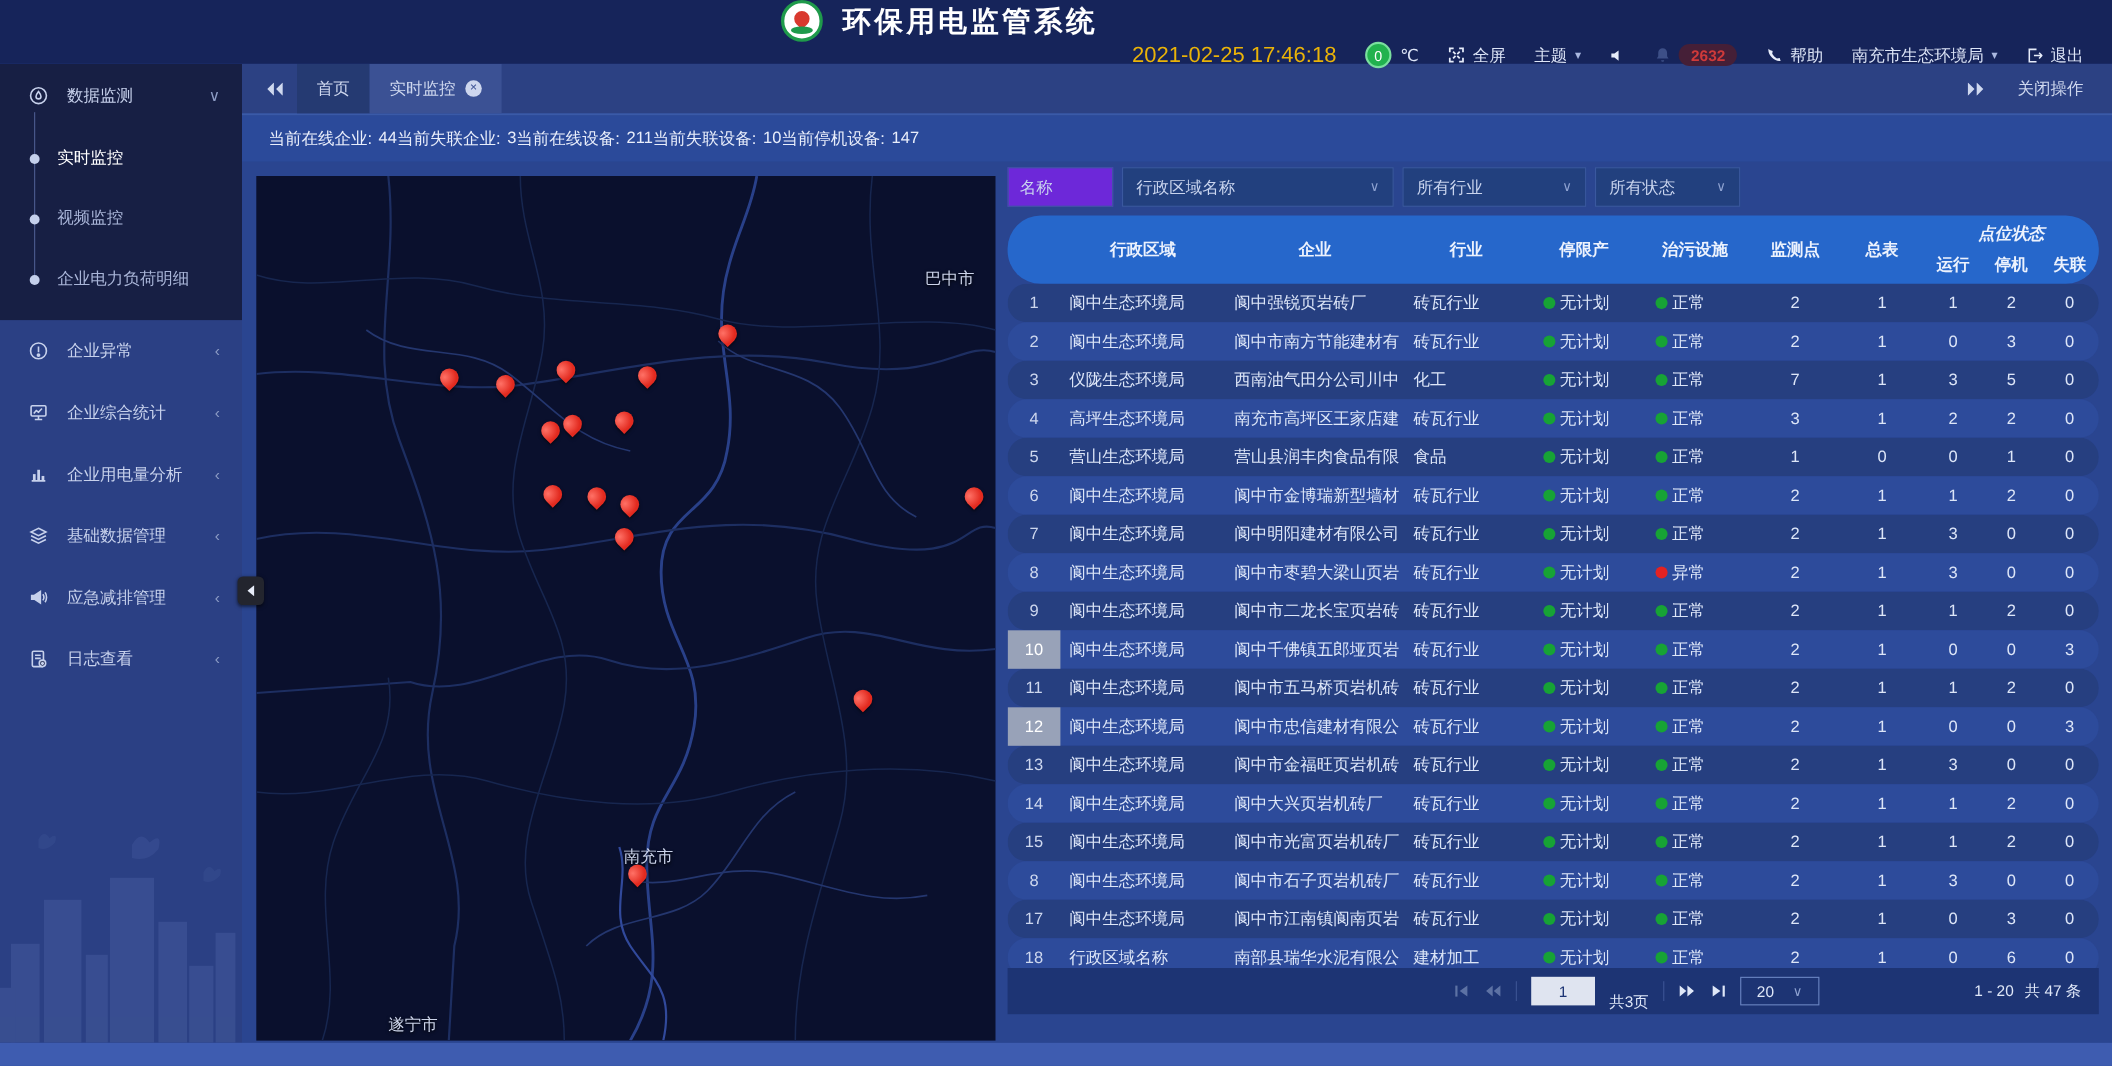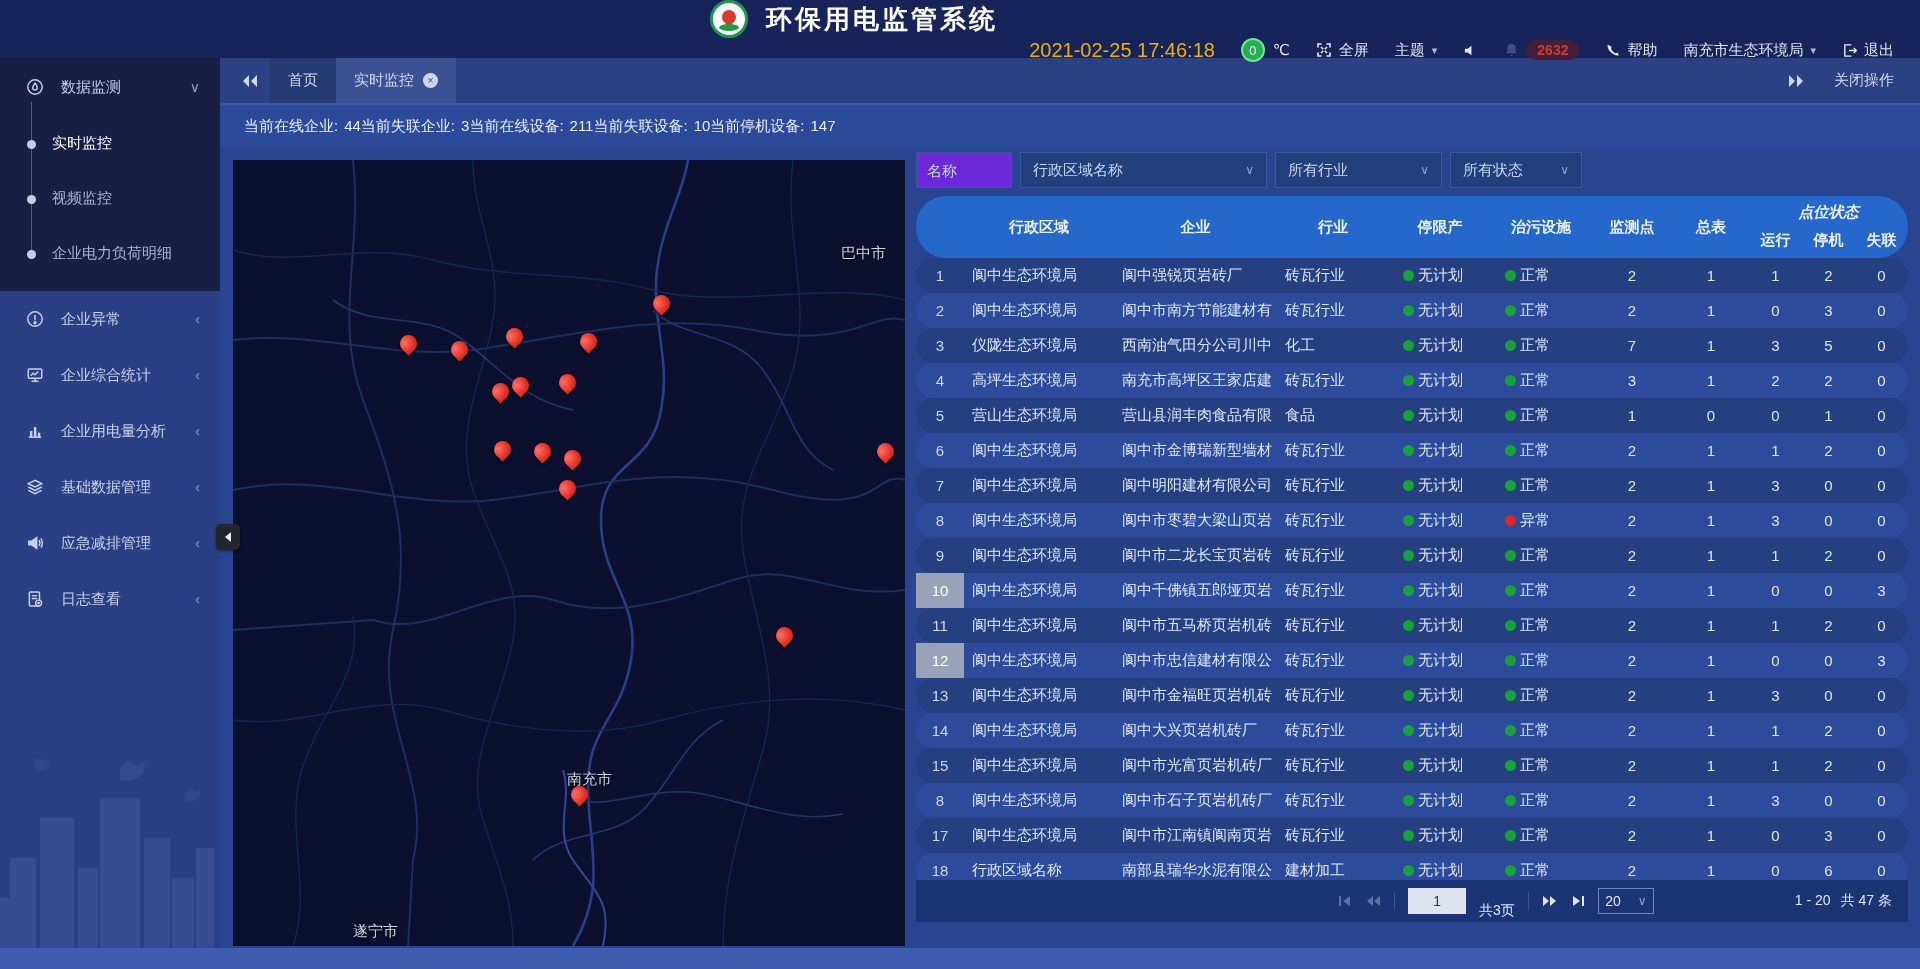--- a/index.html
+++ b/index.html
@@ -82,21 +82,21 @@
   .c-num { text-align:center; }
   .dot-status { width:11px; height:11px; border-radius:50%; margin-right:4px; flex:0 0 auto; }
   .dot-green { background:#17a335; }
   .dot-red { background:#e32222; }
 
   .pager { height:42px; background:#1d3474; display:flex; align-items:center; justify-content:flex-end; gap:13px; padding:0 16px; color:#dfe7f8; font-size:14px; }
   .pg-btn { display:flex; align-items:center; cursor:pointer; }
   .pg-div { width:1px; height:18px; background:#3c5494; }
   .pg-input { width:58px; height:26px; background:#dfe4f0; border:none; color:#1d3474; text-align:center; font-size:14px; font-family:inherit; }
   .pg-pages { white-space:nowrap;margin-top:19px; }
-  .pg-size { width:56px; height:26px; border:1px solid #6b86c4; display:flex; align-items:center; justify-content:center; gap:7px; cursor:pointer; }
+  .pg-size { width:72px; height:26px; border:1px solid #6b86c4; display:flex; align-items:center; justify-content:center; gap:7px; cursor:pointer; }
   .pg-range { margin-left:128px; white-space:nowrap; display:flex; gap:10px; }
 
   .footer-strip { position:absolute; left:0; bottom:0; width:1920px; height:21px; background:#3e5cb0; z-index:7; }
 </style>
 </head>
 <body>
 
 <div class="app">
 
   <header class="topbar">

